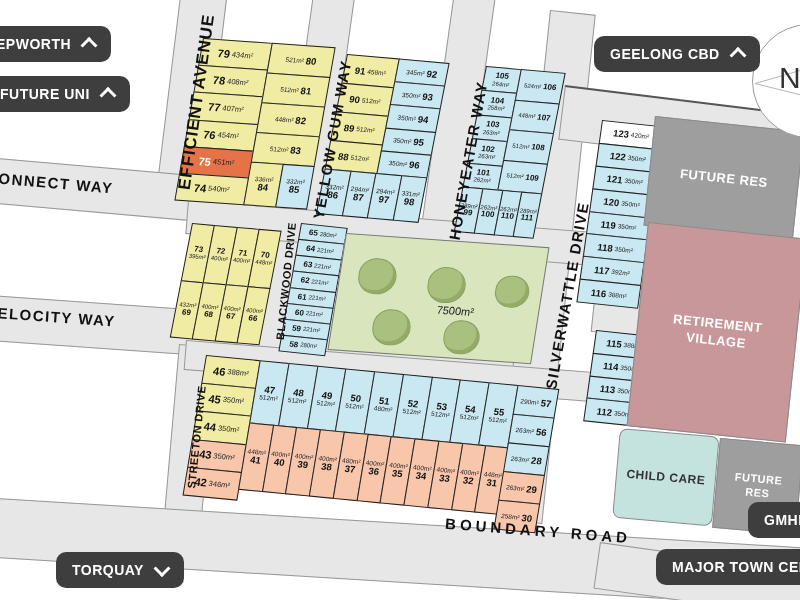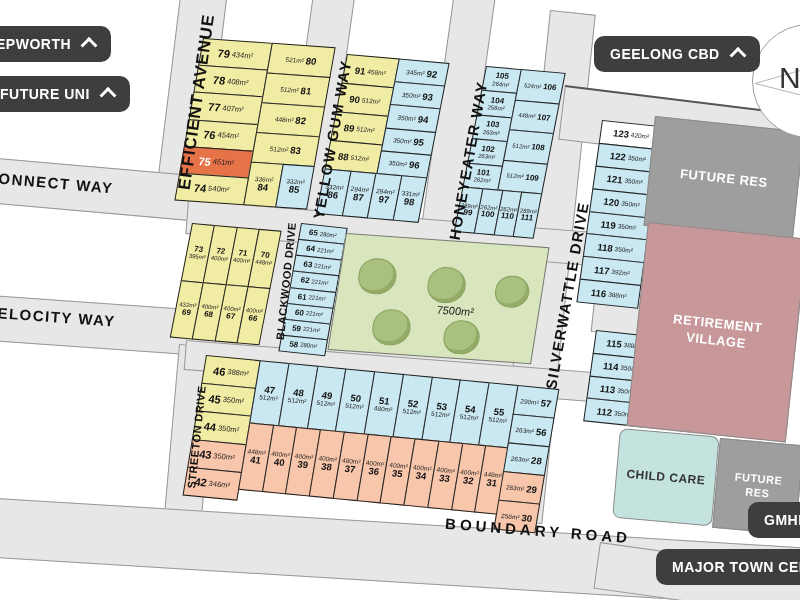--- a/index.html
+++ b/index.html
@@ -549,20 +549,24 @@
     <span class="chev up"></span>
   </div>
   <div class="pill" style="left:-16px;top:76px;">
     <span>FUTURE UNI</span>
     <span class="chev up"></span>
   </div>
   <div class="pill" style="left:594px;top:36px;">
     <span>GEELONG CBD</span>
     <span class="chev up"></span>
   </div>
+  <div class="pill" style="left:56px;top:552px;">
+    <span>TORQUAY</span>
+    <span class="chev down"></span>
+  </div>
   <div class="pill" style="left:748px;top:502px;">
     <span>GMHBA</span>
   </div>
   <div class="pill" style="left:656px;top:549px;">
     <span>MAJOR TOWN CENTRE</span>
   </div>
 
   <div class="compass" style="left:752px;top:24px;width:112px;height:112px;">
     <div class="needle" style="transform:rotate(-16deg);"></div>
     <div class="needle" style="transform:rotate(14deg);"></div>

